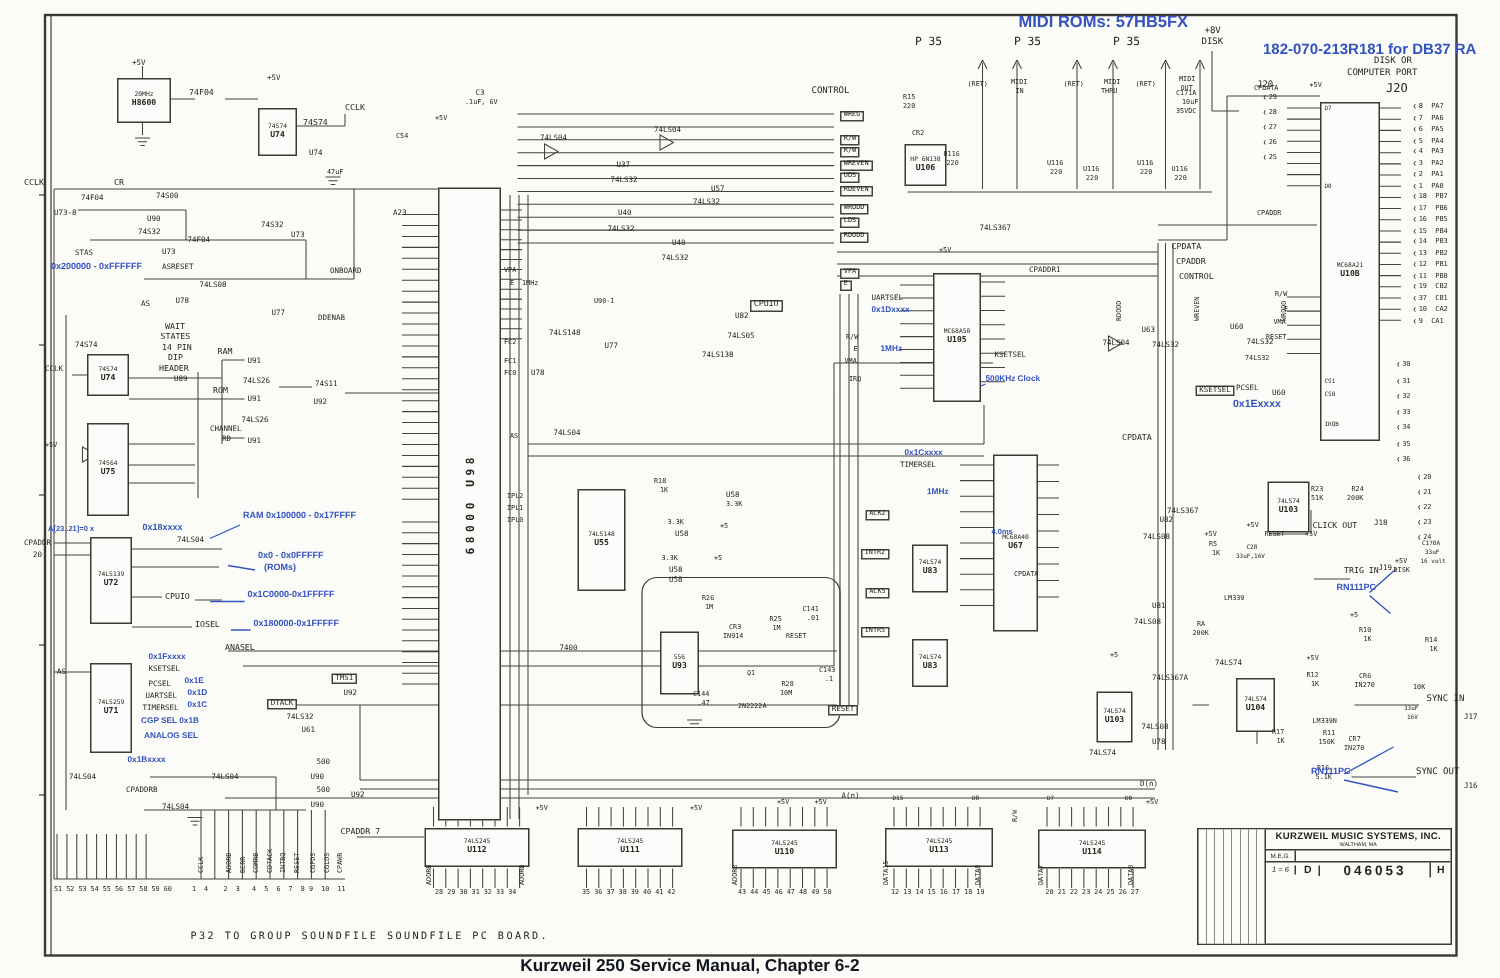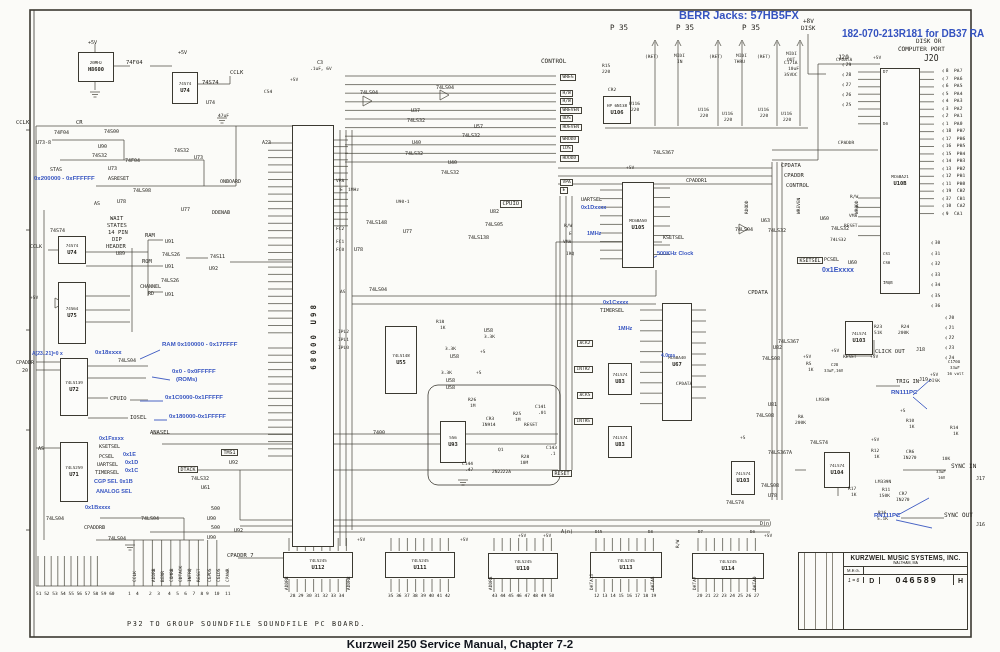--- a/index.html
+++ b/index.html
@@ -63,29 +63,29 @@
       <div class="tb-co">
         <span class="co">KURZWEIL MUSIC SYSTEMS, INC.</span>
         <span class="ci">WALTHAM, MA</span>
       </div>
       <div class="tb-mid">
         <span>M.E.G.</span>
       </div>
       <div class="tb-num">
         <span class="sc">1 = 6</span>
         <span class="sz">D</span>
-        <span class="no">046589</span>
+        <span class="no">046053</span>
         <span class="rv">H</span>
       </div>
     </div>
   </div>
 
   <div id="p32note">P32 TO GROUP SOUNDFILE SOUNDFILE PC BOARD.</div>
-  <div id="caption">Kurzweil 250 Service Manual, Chapter 7-2</div>
-<span class="lb b" style="left: 679px; top: 10px; font-size: 11px;">BERR Jacks: 57HB5FX</span>
+  <div id="caption">Kurzweil 250 Service Manual, Chapter 6-2</div>
+<span class="lb b" style="left: 679px; top: 10px; font-size: 11px;">MIDI ROMs: 57HB5FX</span>
     <span class="lb b" style="left: 842px; top: 29px; font-size: 10px;">182-070-213R181 for DB37 RA</span>
     <span class="lb" style="left: 88px; top: 40px; font-size: 5px;">+5V</span>
     <span class="lb" style="left: 126px; top: 60px; font-size: 5.5px;">74F04</span>
     <span class="lb" style="left: 178px; top: 50px; font-size: 5px;">+5V</span>
     <span class="lb" style="left: 202px; top: 80px; font-size: 5.5px;">74S74</span>
     <span class="lb" style="left: 230px; top: 70px; font-size: 5.5px;">CCLK</span>
     <span class="lb" style="left: 206px; top: 100px; font-size: 5px;">U74</span>
     <span class="lb" style="left: 218px; top: 114px; font-size: 4.5px;">47uF</span>
     <span class="lb" style="left: 16px; top: 120px; font-size: 5.5px;">CCLK</span>
     <span class="lb" style="left: 76px; top: 120px; font-size: 5.5px;">CR</span>

